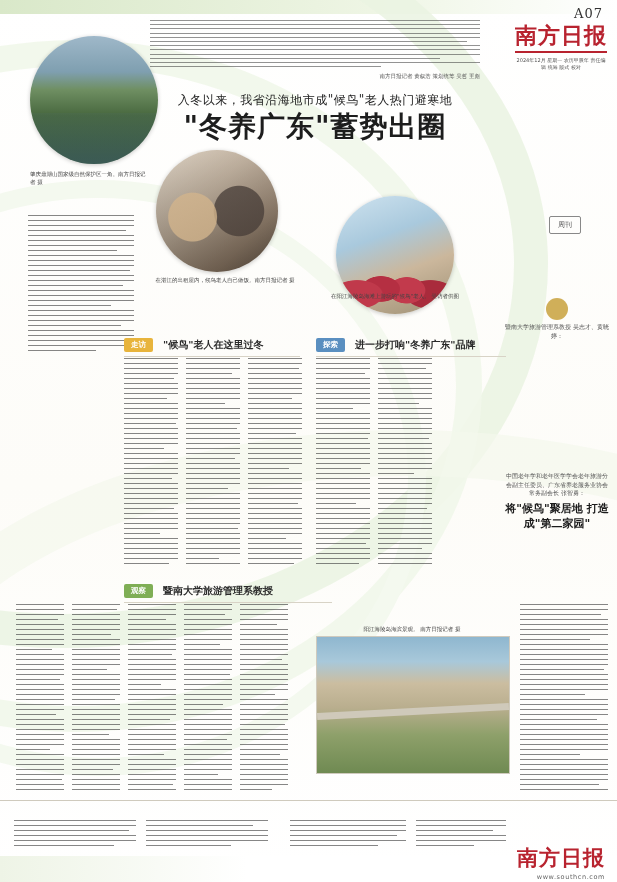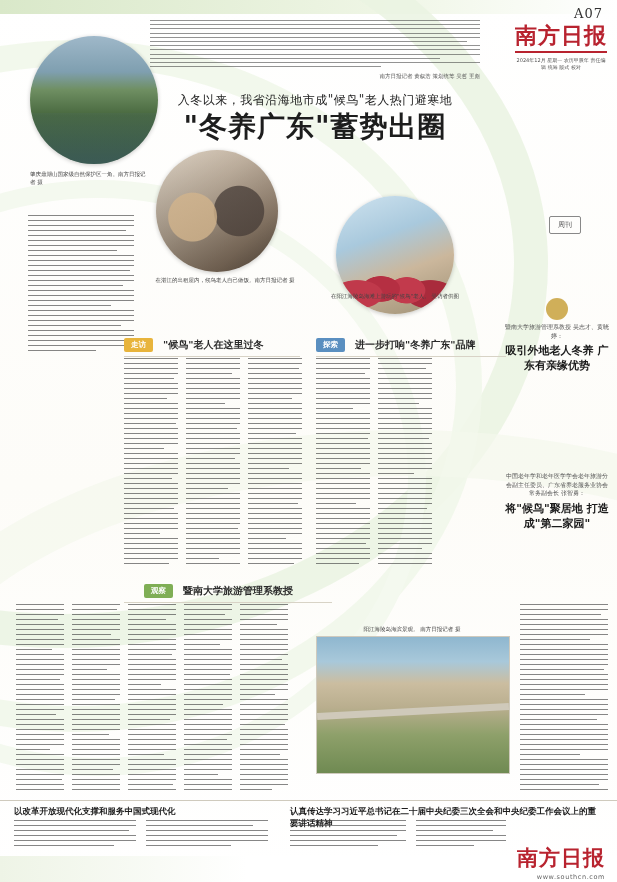--- a/index.html
+++ b/index.html
@@ -86,21 +86,21 @@
   .cap2{left:150px;top:276px;width:150px;text-align:center;}
   .cap3{left:330px;top:292px;width:130px;text-align:center;}
 
   
   .banner{position:absolute;height:15px;}
   .banner .tag{
     display:inline-block;background:#e8b43c;color:#fff;font-size:7.5px;
     padding:2px 7px;border-radius:2px;font-weight:bold;margin-right:5px;
     font-family:"DejaVu Serif",serif;vertical-align:middle;
   }
-  .banner .tag.green{background:#7fae55;margin-left:20px;}
+  .banner .tag.green{background:#7fae55;}
   .banner .tag.blue{background:#5a8fc0;}
   .banner .btext{
     display:inline-block;font-family:"DejaVu Serif",serif;font-size:10px;
     font-weight:bold;color:#2a2a2a;vertical-align:middle;
   }
   .banner:after{content:"";display:block;height:1px;background:#d8d3c6;margin-top:3px;}
 
   
   .col{position:absolute;}
   .line{height:1px;background:#3b3b3b;opacity:.62;margin-bottom:4px;}
@@ -448,21 +448,20 @@
       <div class="line" style="width:100%"></div>
     <div class="line" style="width:82%"></div>
       <div class="line" style="width:100%"></div>
     <div class="line" style="width:100%"></div>
       <div class="line" style="width:100%"></div>
   </div>
 
   <div class="sidebox" style="top:298px;">
     <div class="sb-seal"></div>
     <div class="sb-head">暨南大学旅游管理系教授 吴志才、黄晓婷：</div>
-    <div class="sb-title">吸引外地老人冬养 广东有亲缘优势</div>
     <div class="col">
       <div class="line" style="width:100%"></div>
         <div class="line" style="width:100%"></div>
       <div class="line" style="width:100%"></div>
         <div class="line" style="width:92%"></div>
       <div class="line" style="width:100%"></div>
         <div class="line" style="width:100%"></div>
       <div class="line" style="width:100%"></div>
         <div class="line" style="width:100%"></div>
       <div class="line" style="width:84%"></div>
@@ -797,22 +796,20 @@
       <div class="line" style="width:100%"></div>
     <div class="line" style="width:100%"></div>
       <div class="line" style="width:100%"></div>
     <div class="line" style="width:100%"></div>
       <div class="line" style="width:100%"></div>
     <div class="line" style="width:90%"></div>
       <div class="line" style="width:100%"></div>
   </div>
 
   <div class="footline"></div>
-  <div class="foot-item" style="left:14px;width:260px;">以改革开放现代化支撑和服务中国式现代化</div>
-  <div class="foot-item" style="left:290px;width:310px;">认真传达学习习近平总书记在二十届中央纪委三次全会和中央纪委工作会议上的重要讲话精神</div>
 
   <div class="foot-col col" style="left:14px;width:122px;">
     <div class="line" style="width:100%"></div>
       <div class="line" style="width:100%"></div>
     <div class="line" style="width:94%"></div>
       <div class="line" style="width:100%"></div>
     <div class="line" style="width:100%"></div>
       <div class="line" style="width:82%"></div>
   </div>
   <div class="foot-col col" style="left:146px;width:122px;">

